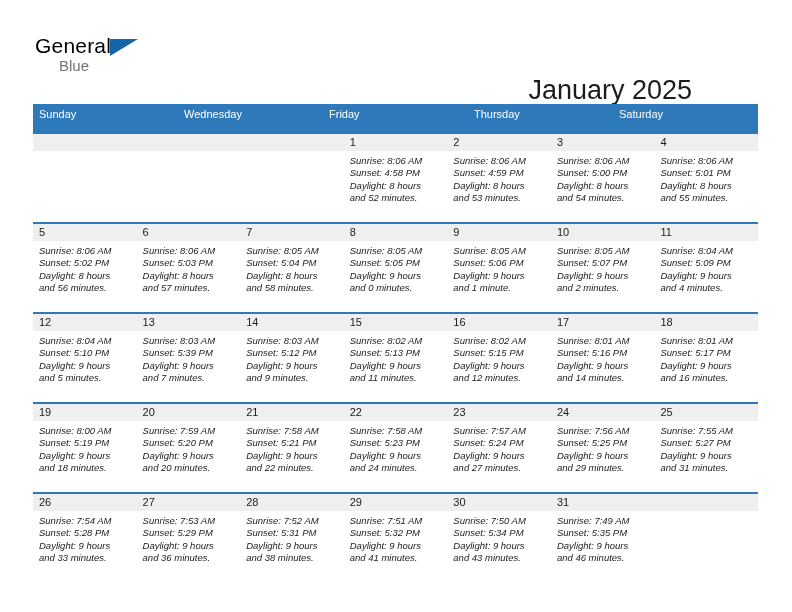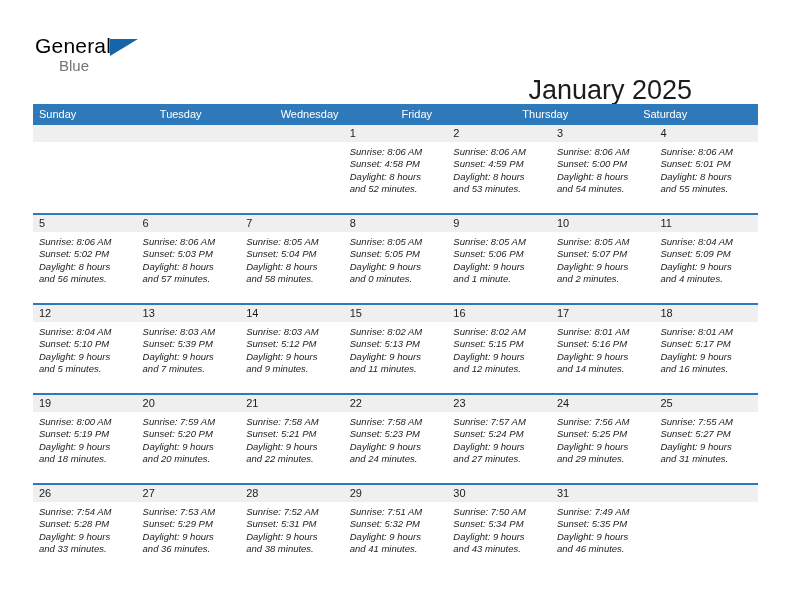--- a/index.html
+++ b/index.html
@@ -86,21 +86,22 @@
   
   .calendar {
     position: absolute;
     left: 33px;
     top: 104px;
     width: 725px;
   }
   .dow-row {
     display: flex;
     background: #2e79b9;
-    height: 21px;
+    height: 30px;
+    justify-content: flex-end;
   }
   .dow {
     flex: 1 1 0;
     color: #ffffff;
     font-size: 11px;
     line-height: 21px;
     padding-left: 6px;
     box-sizing: border-box;
     white-space: nowrap;
     overflow: hidden;
@@ -164,21 +165,20 @@
       <div class="cal-title">January 2025</div>
       <div class="cal-subtitle">Malovat, Mehedinti County, Romania</div>
     </div>
 
   </div>
 
   <div class="calendar">
 
     <div class="dow-row">
       <div class="dow">Sunday</div>
-      <div class="dow">Tuesday</div>
       <div class="dow">Wednesday</div>
       <div class="dow">Friday</div>
       <div class="dow">Thursday</div>
       <div class="dow">Saturday</div>
     </div>
 
     <div id="weeks-container">
         <div class="week">
           <div class="day empty">
             <div class="daynum-band">

